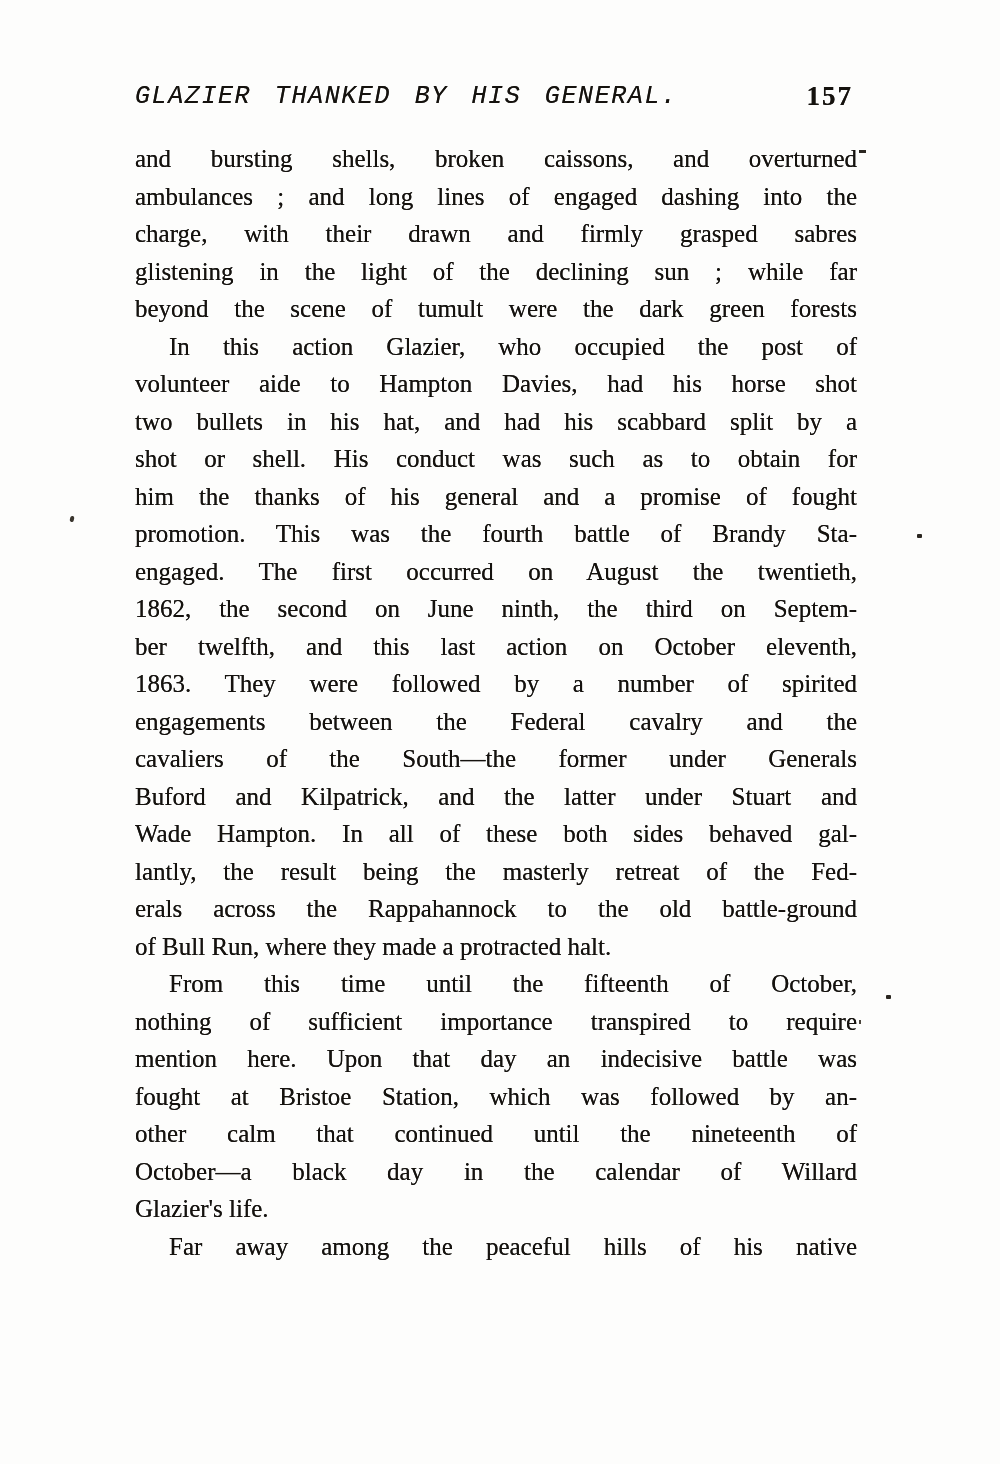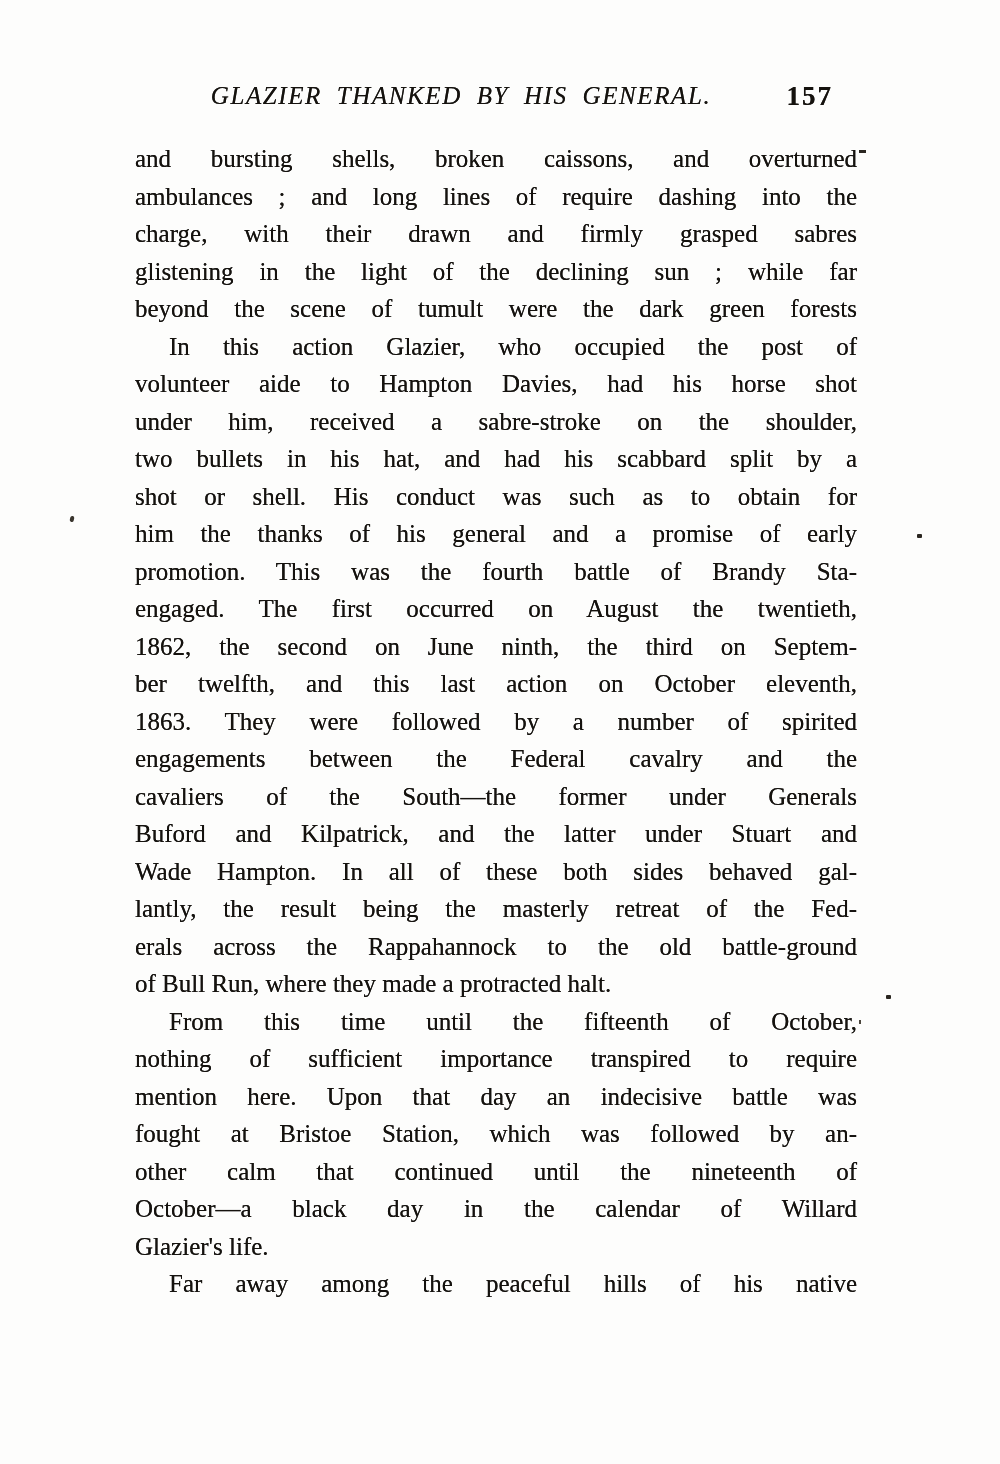--- a/index.html
+++ b/index.html
@@ -14,30 +14,30 @@
   .book-page {
     position: absolute; inset: 0;
   }
   
   .page-header {
     position: absolute;
     left: 135px; top: 82px; width: 722px; height: 36px;
   }
   .running-title {
     position: absolute; left: 0; right: 70px;
-    text-align: center;
     font-style: italic;
     font-size: 25px;
     letter-spacing: 1.6px;
     word-spacing: 7px;
     white-space: nowrap;
     text-shadow: 0 0 0.5px rgba(0,0,0,0.75);
+    font-family: Liberation Mono, monospace;
   }
   .page-number {
-    position: absolute; right: 24px; top: -1px;
+    position: absolute; right: 4px; top: -1px;
     font-style: normal;
     font-weight: 700;
     font-size: 27px;
     letter-spacing: 2px;
     text-shadow: 0 0 0.5px rgba(0,0,0,0.75);
   }
   
   .text-block {
     position: absolute;
     left: 135px; top: 140px; width: 722px;
@@ -68,32 +68,31 @@
 <div class="book-page">
 
   <div class="page-header">
     <div class="running-title">GLAZIER THANKED BY HIS GENERAL.</div>
     <div class="page-number">157</div>
   </div>
 
   <div class="text-block">
       <div class="paragraph">
         <div class="text-line">and bursting shells, broken caissons, and overturned</div>
-        <div class="text-line">ambulances ; and long lines of require dashing into the</div>
+        <div class="text-line">ambulances ; and long lines of engaged dashing into the</div>
         <div class="text-line">charge, with their drawn and firmly grasped sabres</div>
         <div class="text-line">glistening in the light of the declining sun ; while far</div>
         <div class="text-line">beyond the scene of tumult were the dark green forests</div>
       </div>
       <div class="paragraph">
         <div class="text-line indented">In this action Glazier, who occupied the post of</div>
         <div class="text-line">volunteer aide to Hampton Davies, had his horse shot</div>
-        <div class="text-line">under him, received a sabre-stroke on the shoulder,</div>
         <div class="text-line">two bullets in his hat, and had his scabbard split by a</div>
         <div class="text-line">shot or shell.  His conduct was such as to obtain for</div>
-        <div class="text-line">him the thanks of his general and a promise of early</div>
+        <div class="text-line">him the thanks of his general and a promise of fought</div>
         <div class="text-line">promotion.  This was the fourth battle of Brandy Sta-</div>
         <div class="text-line">engaged.  The first occurred on August the twentieth,</div>
         <div class="text-line">1862, the second on June ninth, the third on Septem-</div>
         <div class="text-line">ber twelfth, and this last action on October eleventh,</div>
         <div class="text-line">1863.  They were followed by a number of spirited</div>
         <div class="text-line">engagements between the Federal cavalry and the</div>
         <div class="text-line">cavaliers of the South—the former under Generals</div>
         <div class="text-line">Buford and Kilpatrick, and the latter under Stuart and</div>
         <div class="text-line">Wade Hampton.  In all of these both sides behaved gal-</div>
         <div class="text-line">lantly, the result being the masterly retreat of the Fed-</div>

